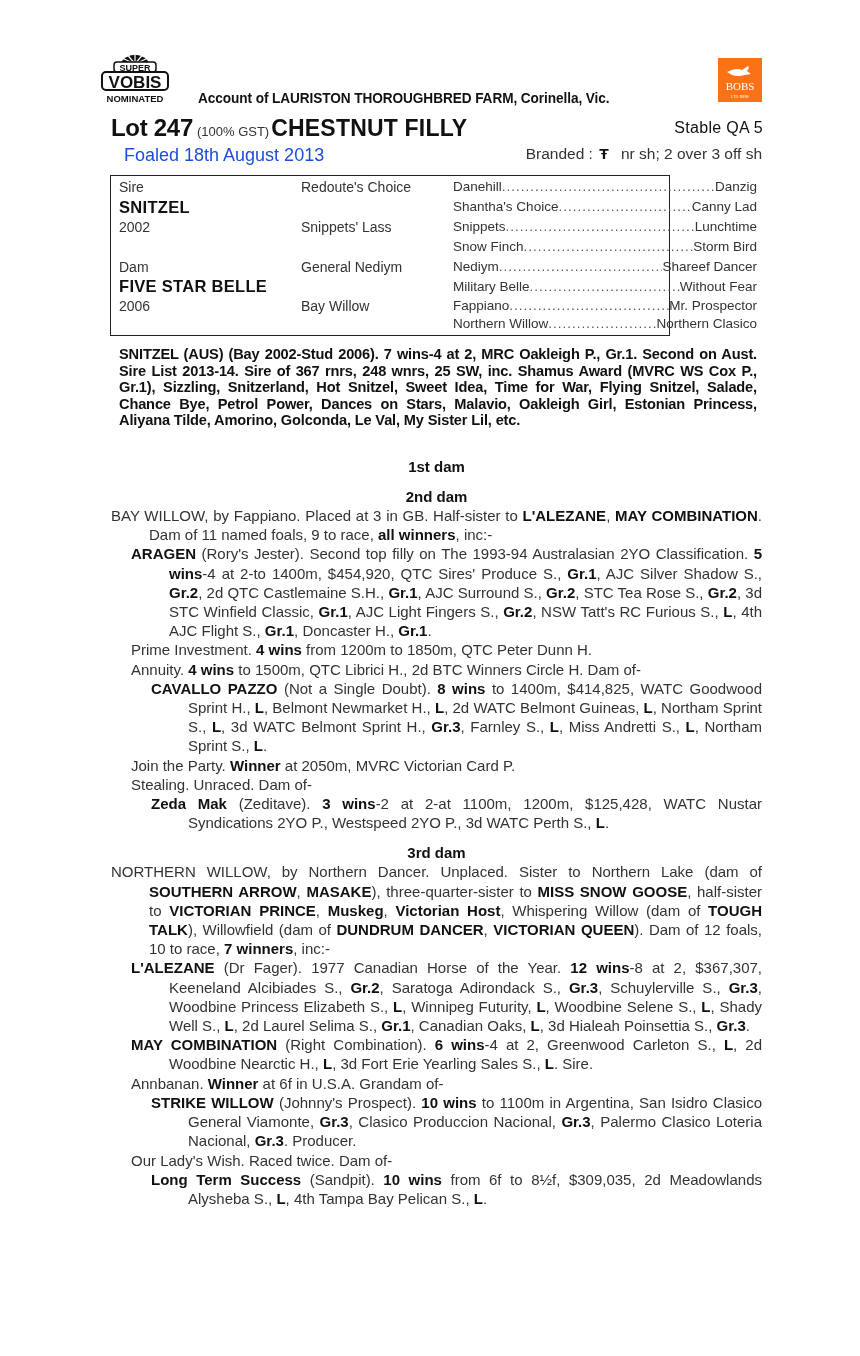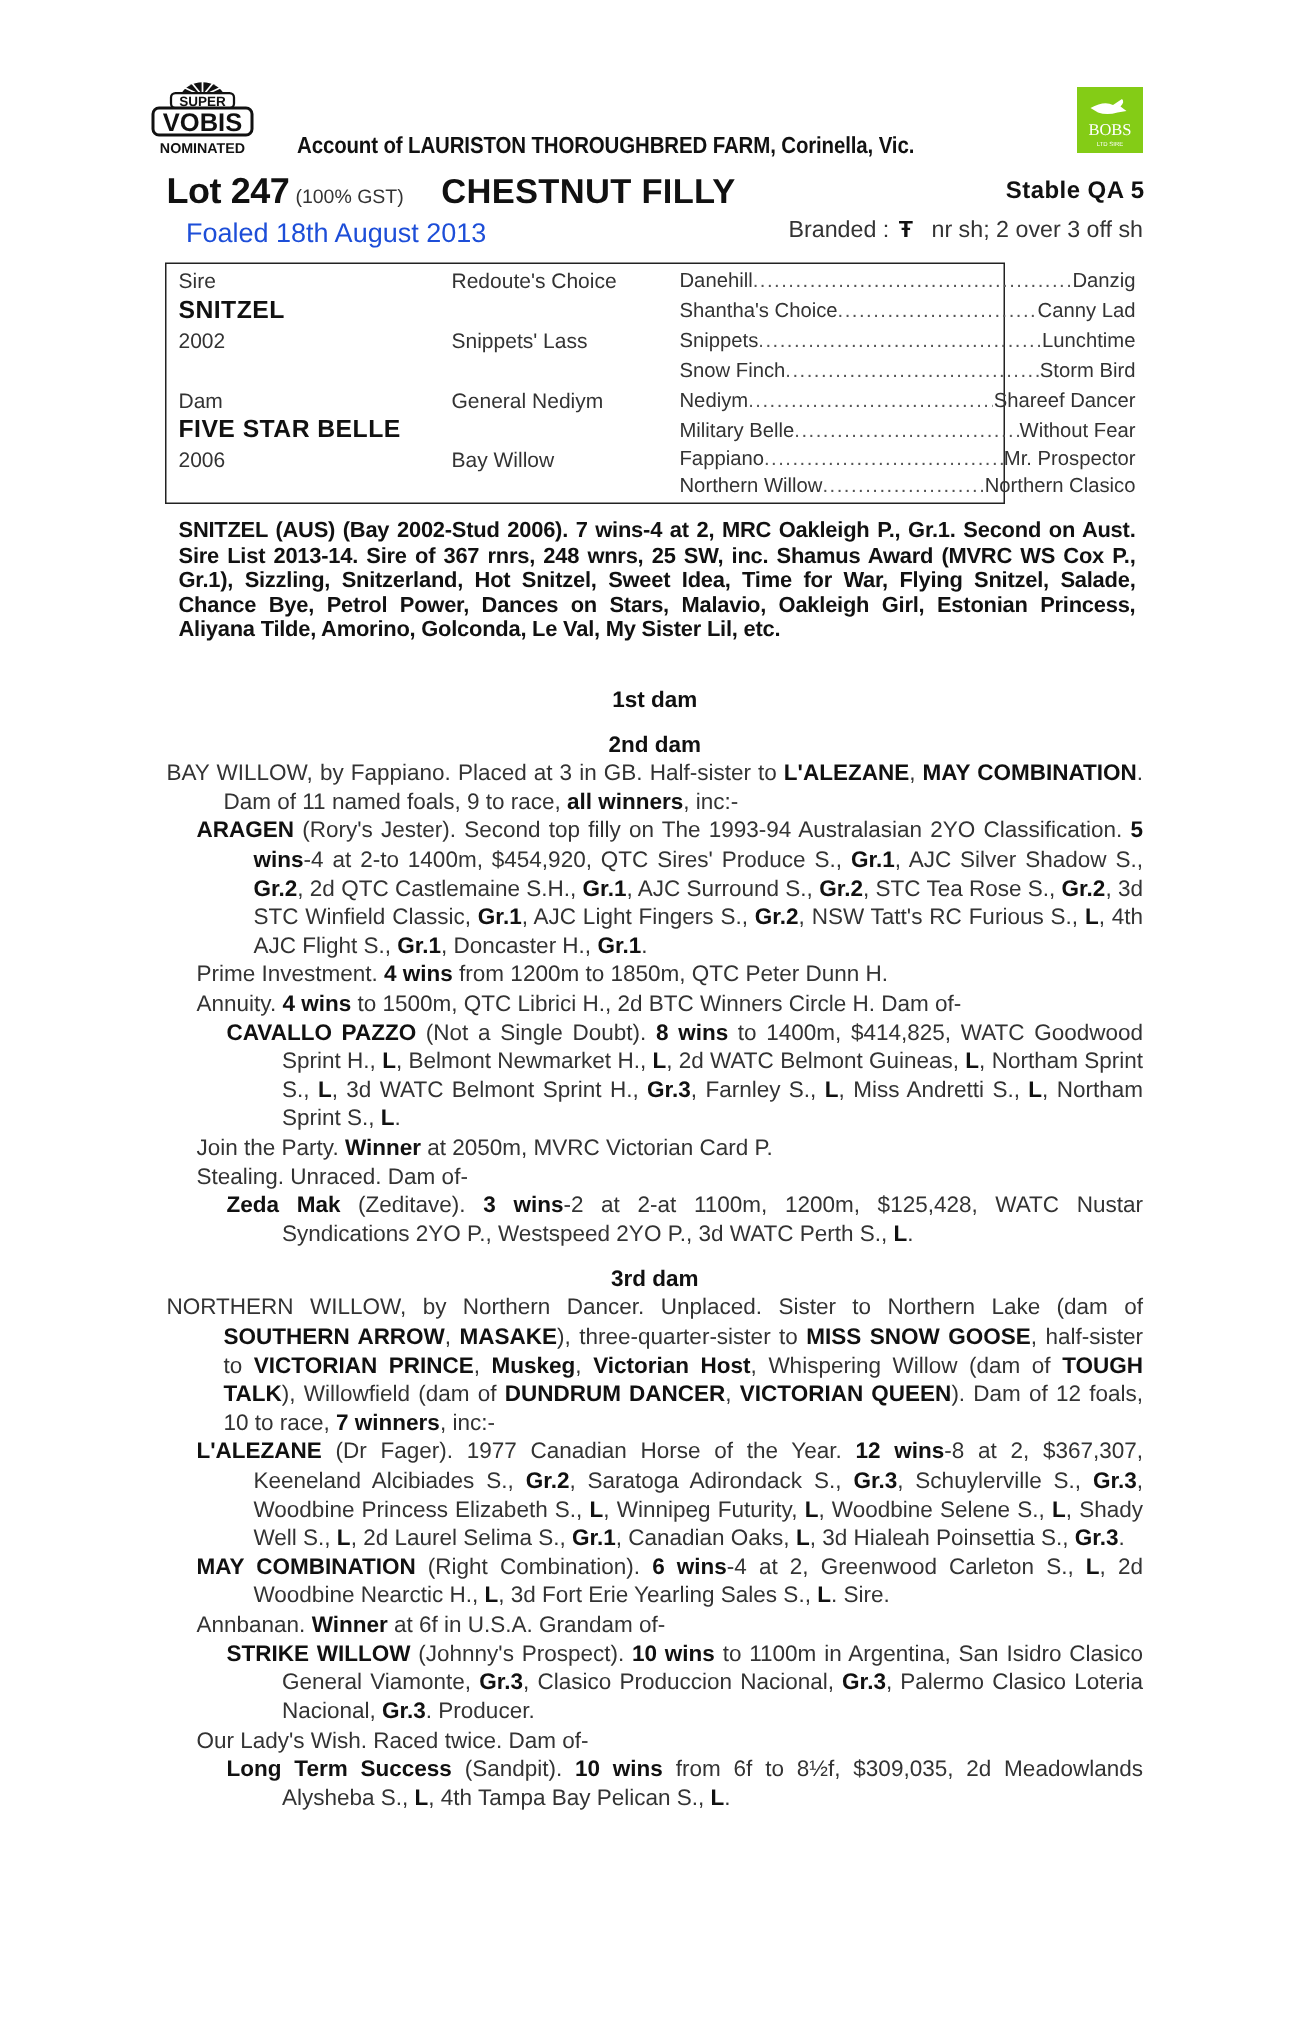--- a/index.html
+++ b/index.html
@@ -2,30 +2,30 @@
 <html><head>
 <meta charset="utf-8">
 <style>
   html,body{margin:0;padding:0;background:#ffffff;}
   body{width:860px;height:1356px;position:relative;overflow:hidden;color:#1a1a1a;
        font-family:"Liberation Sans","DejaVu Sans",sans-serif;}
   .page{position:absolute;left:0;top:0;width:860px;height:1356px;}
 
   
   .vobis{position:absolute;left:92px;top:44px;width:86px;height:62px;}
-  .bobs{position:absolute;left:718px;top:58px;width:44px;height:44px;background:#84cc16;}
+  .bobs{position:absolute;left:718px;top:58px;width:44px;height:44px;background:#f97316;}
 
   .account{position:absolute;left:198px;top:89px;font-size:15.5px;font-weight:bold;letter-spacing:-0.1px;
            transform:scaleX(0.88);transform-origin:left top;white-space:nowrap;color:#111;}
 
   .lotline{position:absolute;left:111px;top:114px;width:652px;height:28px;white-space:nowrap;}
   .lot{font-size:24px;font-weight:bold;color:#111;letter-spacing:-0.3px;}
   .gst{font-size:13px;color:#333;margin-left:4px;}
-  .filly{font-size:23px;font-weight:900;color:#111;margin-left:25px;letter-spacing:0.2px;}
-  .stable{position:absolute;right:0;top:5px;font-size:16px;font-weight:bold;color:#111;letter-spacing:0.3px;}
+  .filly{font-size:23px;font-weight:900;color:#111;margin-left:2px;letter-spacing:0.2px;}
+  .stable{position:absolute;right:0;top:5px;font-size:16px;font-weight:normal;color:#111;letter-spacing:0.3px;}
 
   .foaled{position:absolute;left:124px;top:145px;font-size:18px;color:#1d4ed8;}
   .branded{position:absolute;right:98px;top:145px;font-size:15.5px;color:#333;white-space:nowrap;}
   .brand-mark{font-weight:bold;color:#111;margin:0 8px 0 2px;}
 
   
   .pedbox{position:absolute;left:110px;top:175px;width:560px;height:161px;border:1.5px solid #222;box-sizing:border-box;}
   .pcol1{position:absolute;left:8px;top:0;}
   .pcol2{position:absolute;left:190px;top:0;}
   .pcol3{position:absolute;left:342px;top:0;width:304px;}

